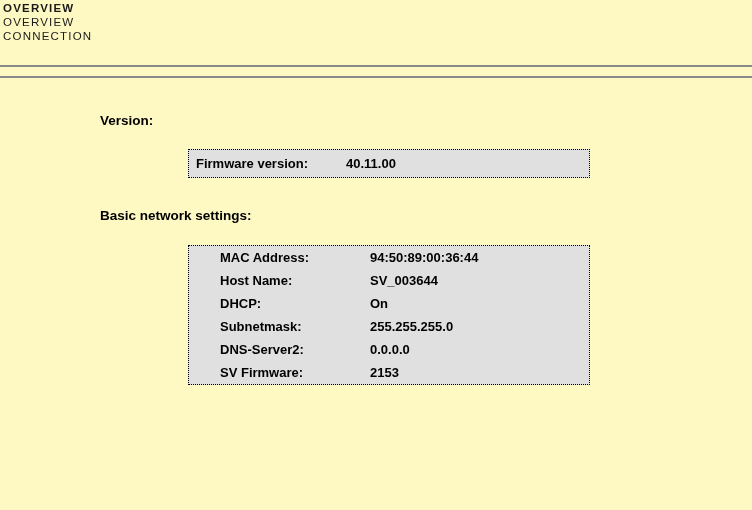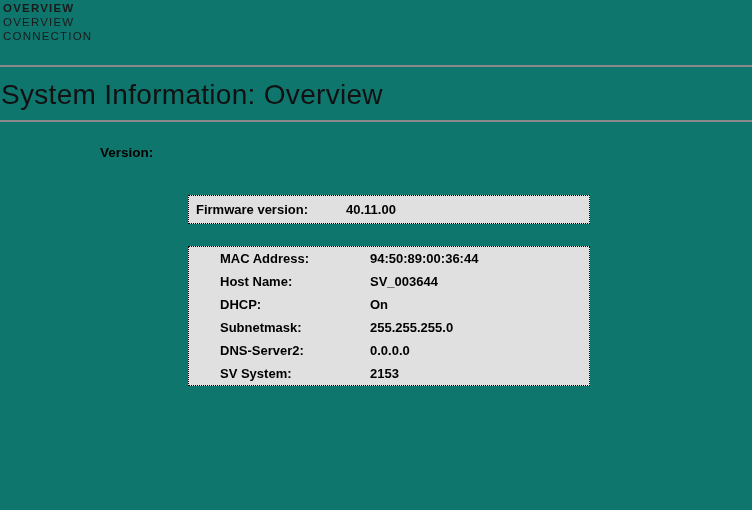--- a/index.html
+++ b/index.html
@@ -8,21 +8,21 @@
     padding: 0;
     background: #ffffff;
     color: #000000;
     font-family: "Liberation Sans", sans-serif;
   }
   .page {
     position: relative;
     width: 752px;
     height: 510px;
     overflow: hidden;
-    background: #0f766e;
+    background: #fef9c3;
   }
 
   
   .nav {
     padding: 1px 0 0 3px;
   }
   .nav a {
     display: block;
     font-size: 11.5px;
     line-height: 14px;
@@ -52,33 +52,33 @@
     color: #111111;
   }
 
   
   .section-heading {
     font-size: 13.5px;
     font-weight: bold;
     margin-left: 100px;
     color: #000000;
   }
-  .section-heading.version { margin-top: 23px; }
+  .section-heading.version { margin-top: 35px; }
   .section-heading.network { margin-top: 30px; }
 
   
   table.info-table {
     margin-left: 188px;
     width: 402px;
     background: #e0e0e0;
     border: 1px dotted #000000;
     border-spacing: 0;
     border-collapse: separate;
   }
-  table.version-table { margin-top: 35px; }
+  table.version-table { margin-top: 21px; }
   table.network-table { margin-top: 22px; padding-left: 24px; }
   table.info-table td {
     font-size: 13px;
     line-height: 15px;
     padding: 4px 0 4px 7px;
     vertical-align: middle;
   }
   table.version-table td { padding-top: 6px; padding-bottom: 6px; }
   td.cell-label {
     font-weight: bold;
@@ -96,35 +96,35 @@
 <div class="page">
 
   <div class="nav">
     <a href="#" class="active">OVERVIEW</a>
     <a href="#">OVERVIEW</a>
     <a href="#">CONNECTION</a>
   </div>
 
   <hr class="rule rule-top">
 
-  <h1 class="page-title">System Information: Overview</h1>
 
   <hr class="rule rule-bottom">
 
   <div class="section-heading version">Version:</div>
 
   <table class="info-table version-table">
     <tbody>
       <tr>
         <td class="cell-label">Firmware version:</td>
         <td class="cell-value">40.11.00</td>
       </tr>
     </tbody>
   </table>
 
+  <div class="section-heading network">Basic network settings:</div>
 
   <table class="info-table network-table">
     <tbody>
       <tr>
         <td class="cell-label">MAC Address:</td>
         <td class="cell-value">94:50:89:00:36:44</td>
       </tr>
       <tr>
         <td class="cell-label">Host Name:</td>
         <td class="cell-value">SV_003644</td>
@@ -135,19 +135,19 @@
       </tr>
       <tr>
         <td class="cell-label">Subnetmask:</td>
         <td class="cell-value">255.255.255.0</td>
       </tr>
       <tr>
         <td class="cell-label">DNS-Server2:</td>
         <td class="cell-value">0.0.0.0</td>
       </tr>
       <tr>
-        <td class="cell-label">SV System:</td>
+        <td class="cell-label">SV Firmware:</td>
         <td class="cell-value">2153</td>
       </tr>
     </tbody>
   </table>
 
 </div>
 
 </body></html>

